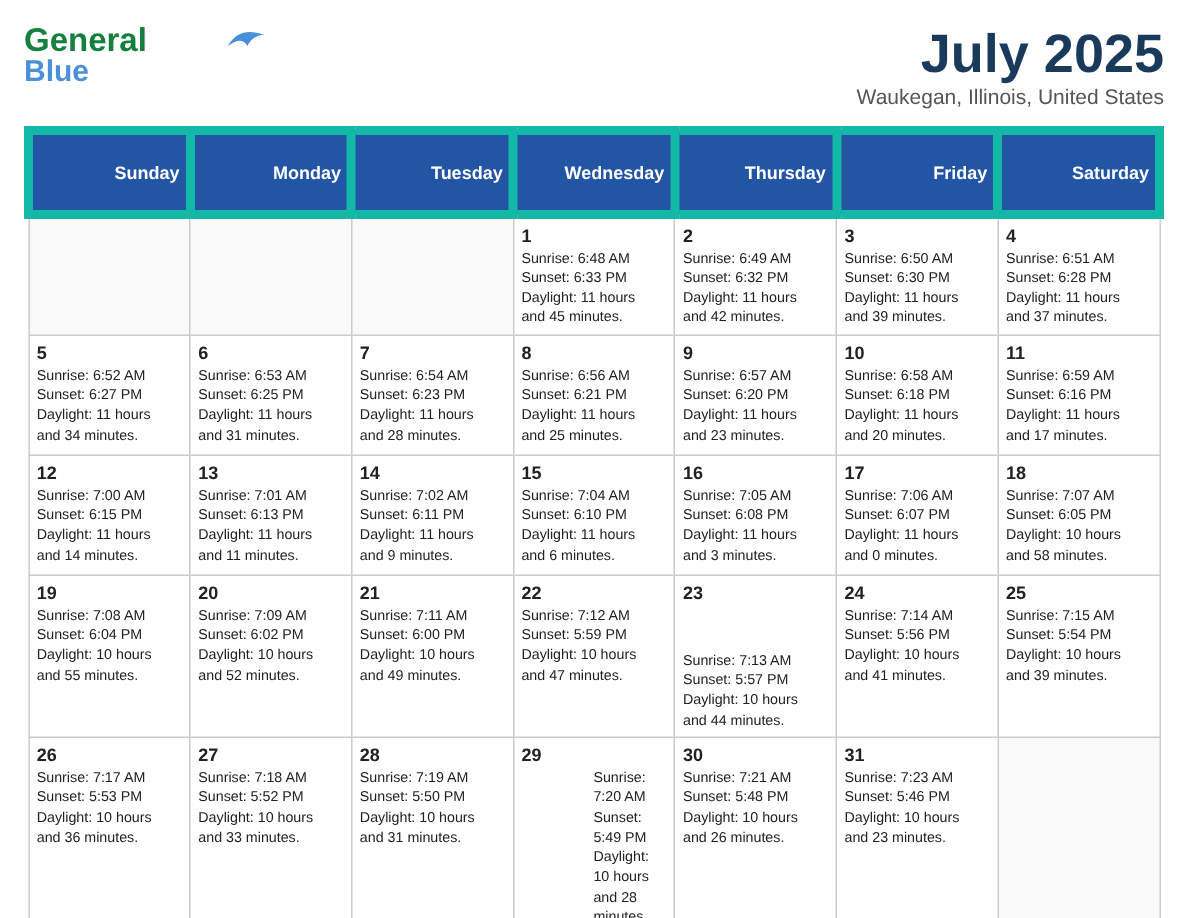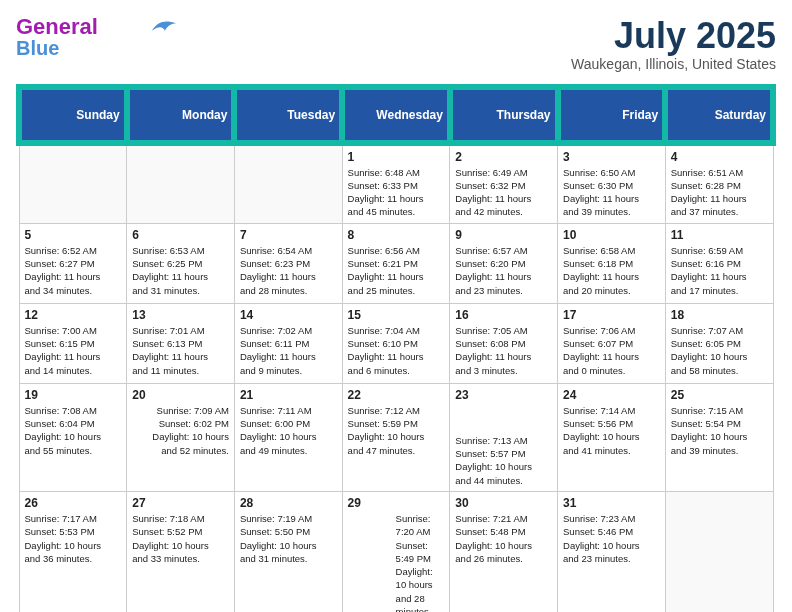--- a/index.html
+++ b/index.html
@@ -21,21 +21,21 @@
       flex-direction: column;
       align-items: flex-start;
     }
     .logo-text {
       font-size: 22px;
       font-weight: bold;
       color: #1a3a5c;
       line-height: 1;
     }
     .logo-text span {
-      color: #a21caf;
+      color: #15803d;
     }
     .logo-bird {
       width: 28px;
       height: 18px;
       margin-left: 52px;
       margin-top: -2px;
     }
     .title-block {
       text-align: right;
     }
@@ -260,21 +260,21 @@
       <tr>
         <td>
           <span class="day-num">19</span>
           <div class="cell-text" style="white-space: pre-line;">Sunrise: 7:08 AM
 Sunset: 6:04 PM
 Daylight: 10 hours
 and 55 minutes.</div>
         </td>
         <td>
           <span class="day-num">20</span>
-          <div class="cell-text" style="white-space: pre-line; text-align: right;">Sunrise: 7:09 AM
+          <div class="cell-text" style="white-space: pre-line;">Sunrise: 7:09 AM
 Sunset: 6:02 PM
 Daylight: 10 hours
 and 52 minutes.</div>
         </td>
         <td>
           <span class="day-num">21</span>
           <div class="cell-text" style="white-space: pre-line;">Sunrise: 7:11 AM
 Sunset: 6:00 PM
 Daylight: 10 hours
 and 49 minutes.</div>

